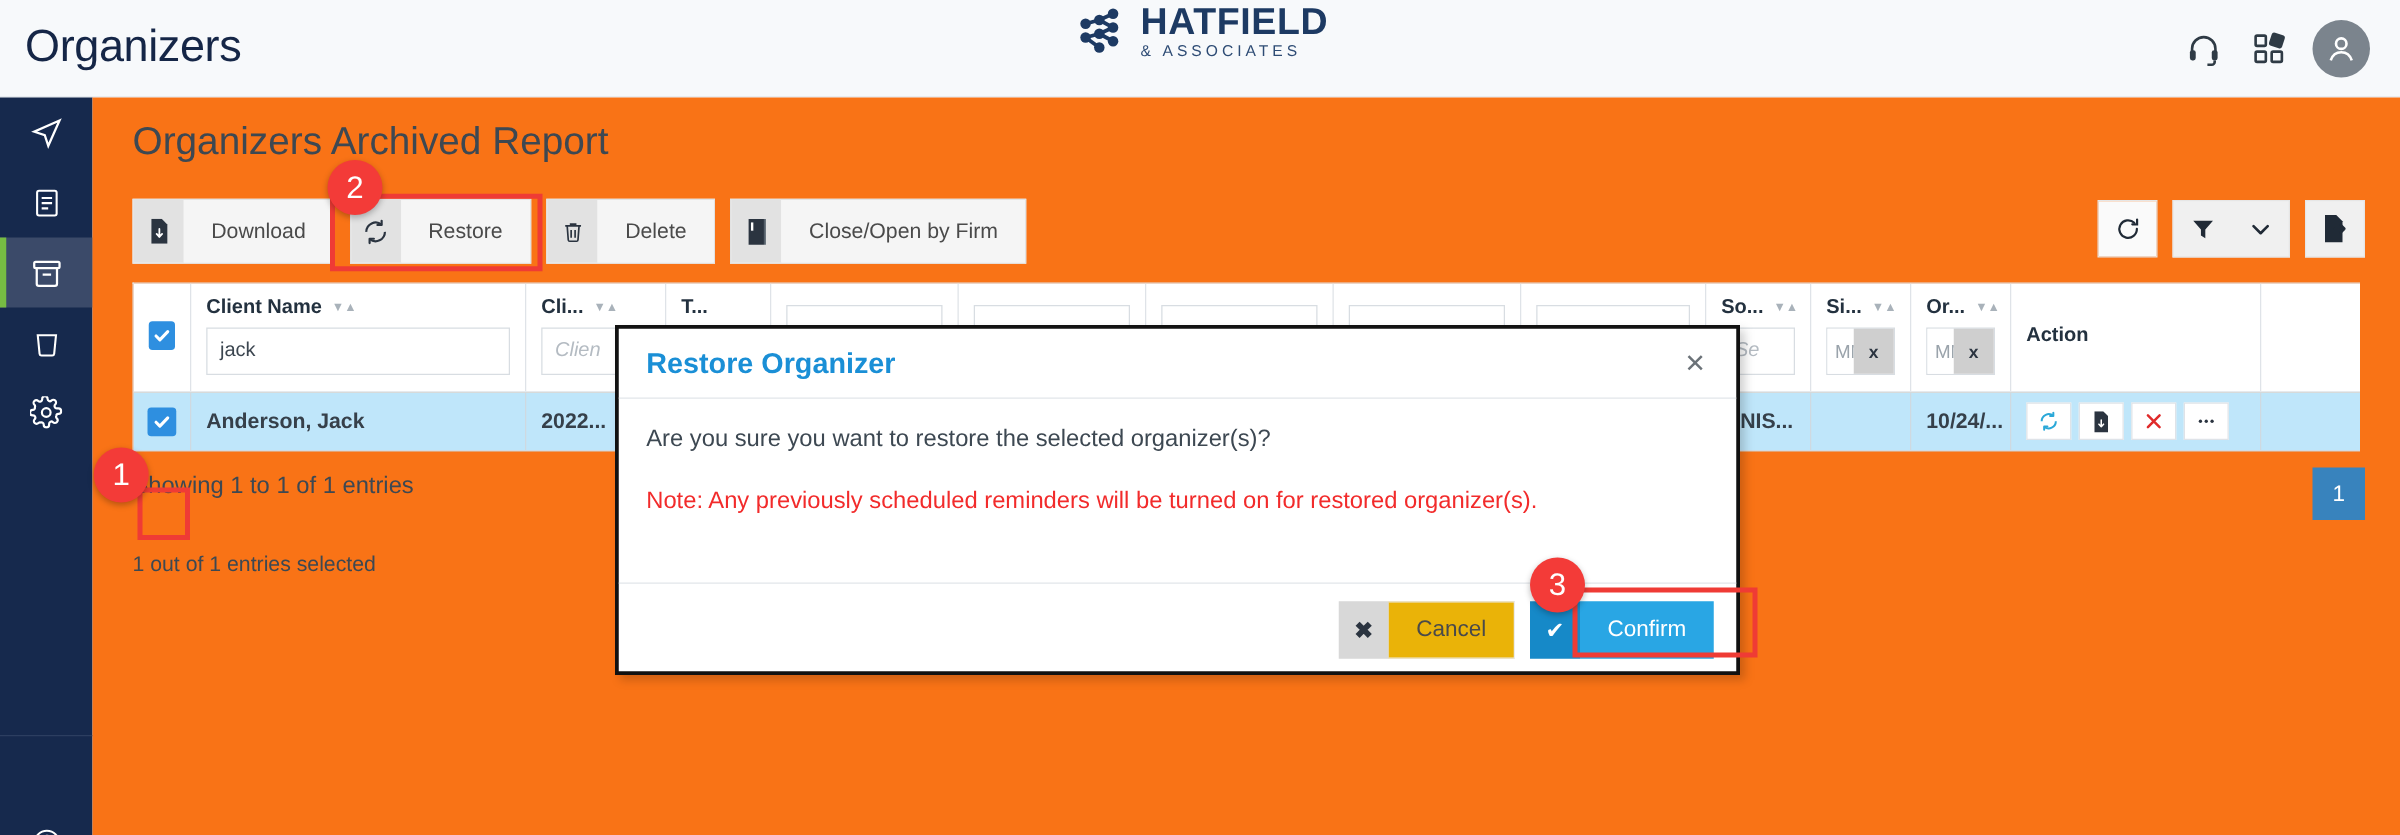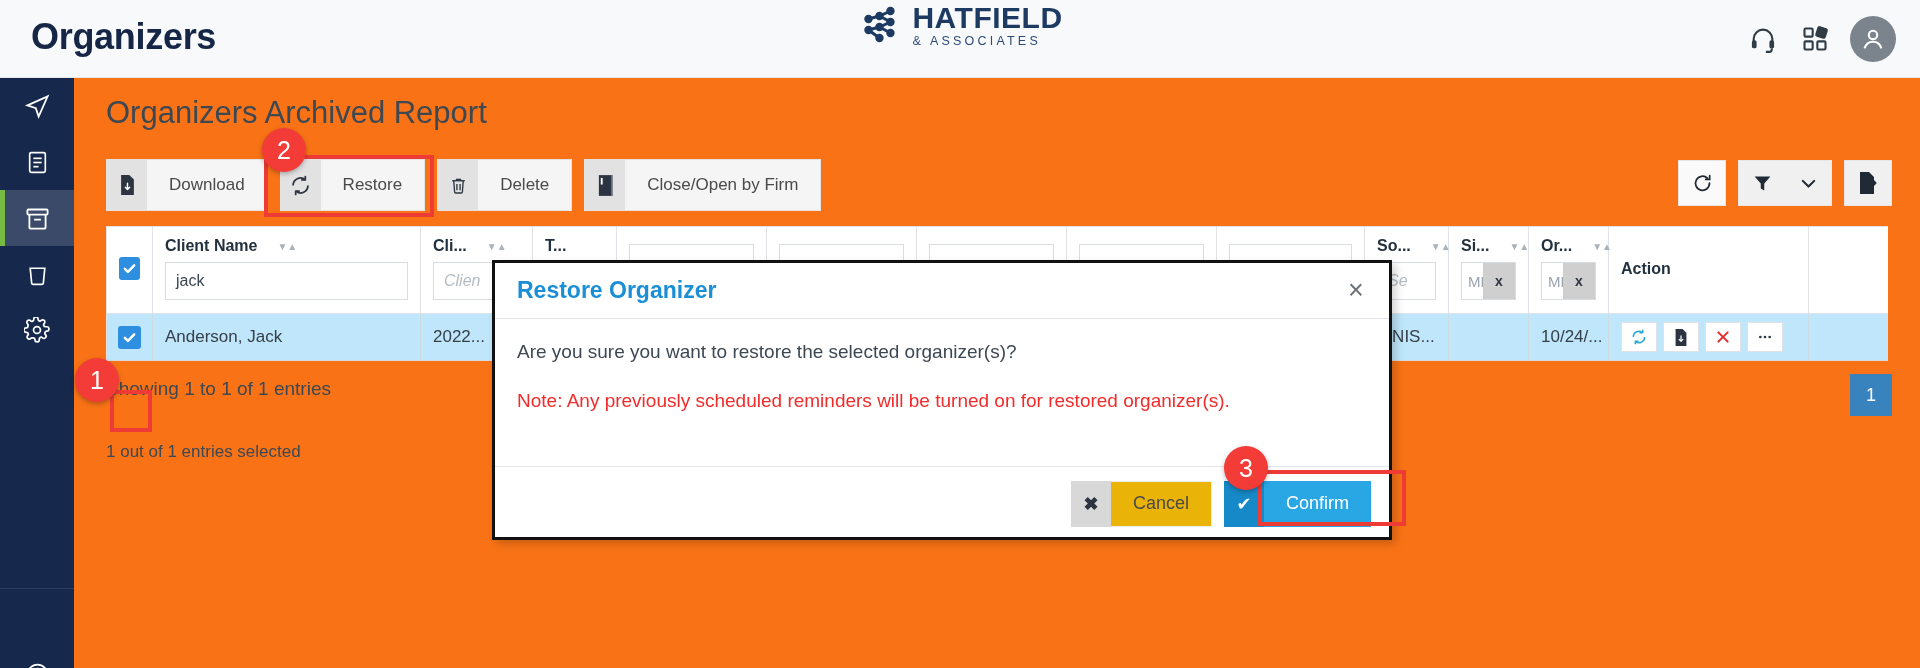--- a/index.html
+++ b/index.html
@@ -12,22 +12,22 @@
   #app { position: relative; width: 1920px; height: 668px; }
 
   
   .topbar {
     position: absolute; left: 0; top: 0; width: 1920px; height: 78px;
     background: #f7f9fb;
     border-bottom: 1px solid #e4e8ed;
     display: flex; align-items: center;
   }
   .topbar-title {
-    position: absolute; left: 31px; top: 16px;
-    font-size: 36px; font-weight: bold; color: #152647;
+    position: absolute; left: 20px; top: 16px;
+    font-size: 36px; font-weight: normal; color: #152647;
     letter-spacing: -0.3px;
   }
   .brand {
     position: absolute; left: 50%; top: 3px; transform: translateX(-50%);
     display: flex; align-items: center; gap: 11px; justify-content: center;
   }
   .brand-mark { width: 44px; height: 40px; }
   .brand-text { display: flex; flex-direction: column; gap: 2px; }
   .brand-name {
     font-size: 30px; font-weight: bold; color: #1d3a63; letter-spacing: 0.5px;
@@ -111,21 +111,21 @@
     position: absolute; left: 32px; top: 148px; width: 1782px;
     border-top: 1px solid #dfe3e8; border-left: 1px solid #dfe3e8;
   }
   .thead { display: flex; background: #ffffff; border-bottom: 1px solid #dfe3e8; }
   .th {
     border-right: 1px solid #dfe3e8; padding: 10px 12px 12px 12px; position: relative;
     min-height: 86px;
   }
   .th-label {
     font-size: 16px; font-weight: bold; color: #23313f; white-space: nowrap;
-    display: flex; align-items: center; gap: 20px;
+    display: flex; align-items: center; gap: 8px;
   }
   .sort-ico { display: inline-flex; flex-direction: row; gap: 1px; color: #a9b2ba; font-size: 10px; }
   .th-filter {
     margin-top: 7px; height: 38px; border: 1px solid #d8dde2; background: #fff;
     display: flex; align-items: center; padding: 12px 10px; font-size: 16px; color: #3c4650;
   }
   .th-filter.placeholder { color: #b4bbc2; font-style: italic; }
   .th-filter-date { margin-top: 7px; height: 38px; display: flex; border: 1px solid #d8dde2; }
   .th-filter-date .dinput {
     flex: 1; display: flex; align-items: center; padding: 0 6px; font-size: 15px; color: #9aa3ab; background: #fff;
@@ -136,21 +136,21 @@
     font-size: 14px; font-weight: bold; color: #2b3440; cursor: pointer;
   }
   .th-check { width: 46px; display: flex; align-items: flex-start; justify-content: center; padding-top: 30px; }
 
   .chk {
     width: 23px; height: 23px; background: #2e8fe0; border-radius: 3px;
     display: flex; align-items: center; justify-content: center; cursor: pointer;
   }
   .chk svg { display: block; }
 
-  .trow { display: flex; background: #bfe6fa; border-bottom: 1px solid #d4dae0; min-height: 46px; align-items: center; }
+  .trow { display: flex; background: #bfe6fa; border-bottom: 1px solid #d4dae0; min-height: 46px; align-items: center; font-weight: bold; }
   .td { border-right: 1px solid #cfd9e0; padding: 0 12px; font-size: 17px; color: #36404a;
         display: flex; align-items: center; height: 46px; overflow: hidden; white-space: nowrap; }
   .td-check { width: 46px; justify-content: center; padding: 0; }
 
   .row-actions { display: flex; gap: 6px; align-items: center; }
   .ra-btn {
     width: 36px; height: 30px; background: #fff; border: 1px solid #dfe3e8;
     display: flex; align-items: center; justify-content: center; cursor: pointer;
   }
 

